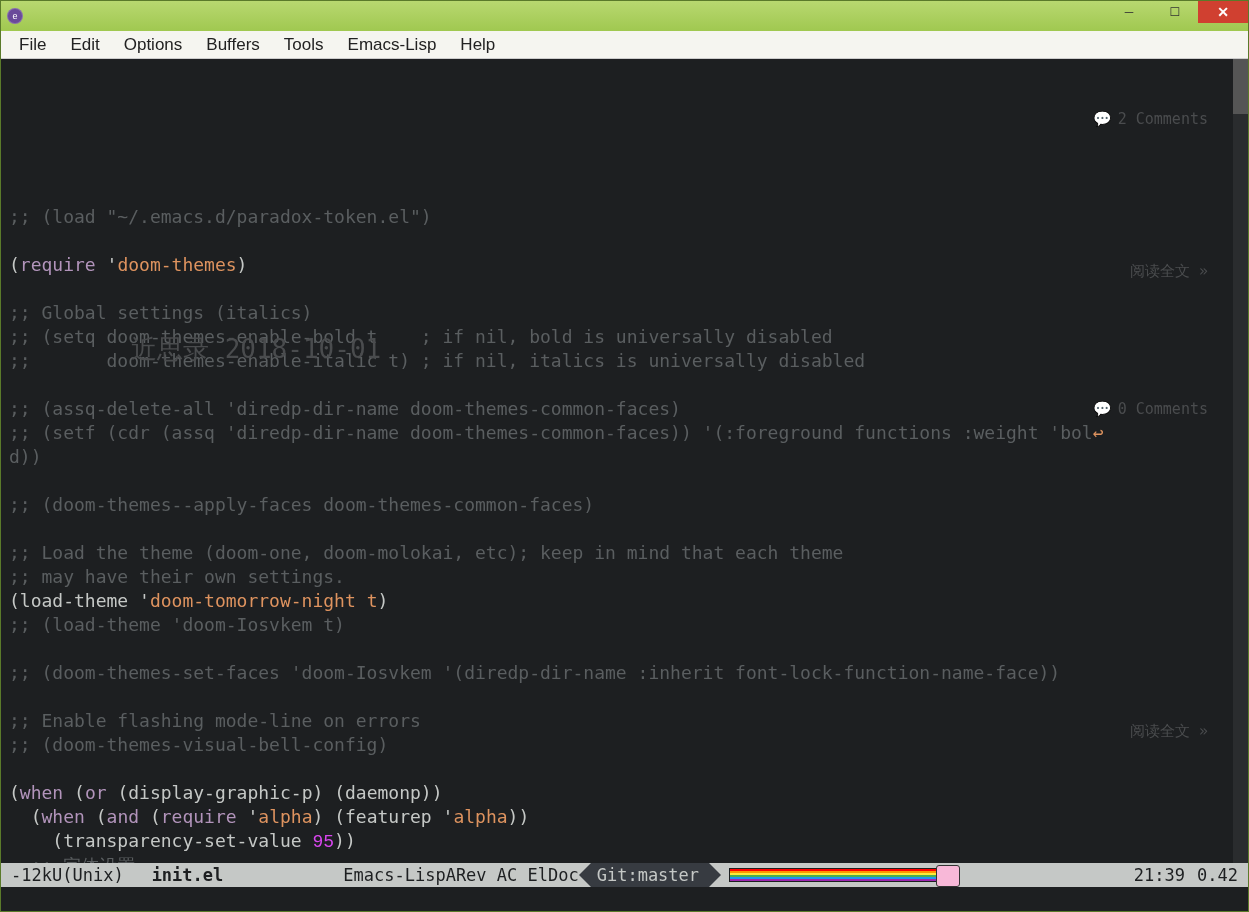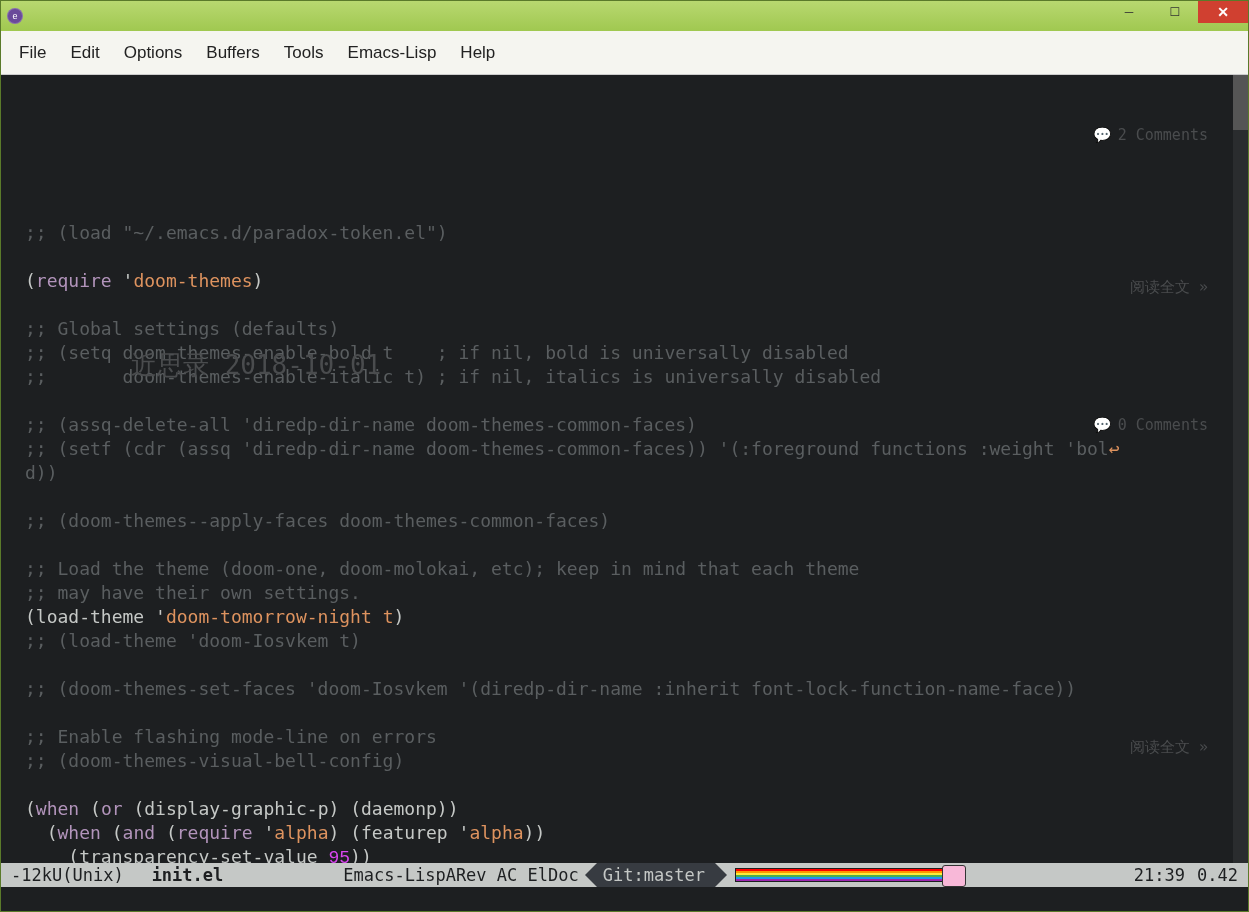--- a/index.html
+++ b/index.html
@@ -64,41 +64,41 @@
       cursor: pointer;
     }
     .win-btn.close {
       background: #d04030;
       color: #fff;
       width: 50px;
       font-size: 14px;
       font-weight: bold;
     }
     .menubar {
-      height: 44px;
+      height: 28px;
       background: #f5f5f0;
       display: flex;
       align-items: center;
       padding: 0 6px;
       border-bottom: 1px solid #ccc;
       font-size: 17px;
       color: #222;
     }
     .menu-item {
       padding: 3px 12px;
       cursor: pointer;
     }
     .editor {
       flex: 1;
       background: #1d1f21;
       color: #c5c8c6;
       font-family: "Consolas", "DejaVu Sans Mono", monospace;
       font-size: 18px;
       line-height: 24px;
-      padding: 2px 16px 4px 24px;
+      padding: 2px 16px 4px 8px;
       position: relative;
       overflow: hidden;
       white-space: pre;
     }
     .scrollbar {
       position: absolute;
       right: 0;
       top: 0;
       bottom: 0;
       width: 15px;
@@ -214,21 +214,21 @@
   <div class="editor">
     <div class="ghost" style="right:40px; top:48px;"><span class="comments-icon">💬</span><span>2 Comments</span></div>
     <div class="ghost" style="right:40px; top:200px;">阅读全文 »</div>
     <div class="ghost" style="left:130px; top:278px; font-size:26px;">近思录 2018-10-01</div>
     <div class="ghost" style="right:40px; top:338px;margin-left:14px;"><span class="comments-icon">💬</span><span>0 Comments</span></div>
     <div class="ghost" style="right:40px; top:660px;">阅读全文 »</div>
 <span class="comment">;; (load "~/.emacs.d/paradox-token.el")</span>
 <span></span>
 <span><span class="paren">(</span><span class="kw">require</span><span> '</span><span class="quoted">doom-themes</span><span class="paren">)</span></span>
 <span></span>
-<span class="comment">;; Global settings (defaults)</span>
+<span class="comment">;; Global settings (italics)</span>
 <span class="comment">;; (setq doom-themes-enable-bold t    ; if nil, bold is universally disabled</span>
 <span class="comment">;;       doom-themes-enable-italic t) ; if nil, italics is universally disabled</span>
 <span></span>
 <span class="comment">;; (assq-delete-all 'diredp-dir-name doom-themes-common-faces)</span>
 <span><span class="comment">;; (setf (cdr (assq 'diredp-dir-name doom-themes-common-faces)) '(:foreground functions :weight 'bol</span><span style="color:#de935f">↩</span></span>
 <span class="comment">d))</span>
 <span></span>
 <span class="comment">;; (doom-themes--apply-faces doom-themes-common-faces)</span>
 <span></span>
 <span class="comment">;; Load the theme (doom-one, doom-molokai, etc); keep in mind that each theme</span>
@@ -255,21 +255,21 @@
     </div>
   </div>
 
   <div class="modeline">
     <span>-</span>
     <span class="ml-seg">12k</span>
     <span class="ml-seg">U(Unix)</span>
     <span class="ml-seg ml-buffer" style="margin-left:28px">init.el</span>
     <span style="margin-left:120px">Emacs-Lisp</span>
     <span class="ml-seg">ARev AC ElDoc</span>
-    <span class="ml-git" style="margin-left:18px">
+    <span class="ml-git" style="margin-left:12px">
         <span>Git:master</span>
       </span>
     <div class="nyan"></div>
     <div class="ml-right">
       <span>21:39</span>
       <span>0.42</span>
     </div>
   </div>
 
   <div class="bottom-strip"></div>

